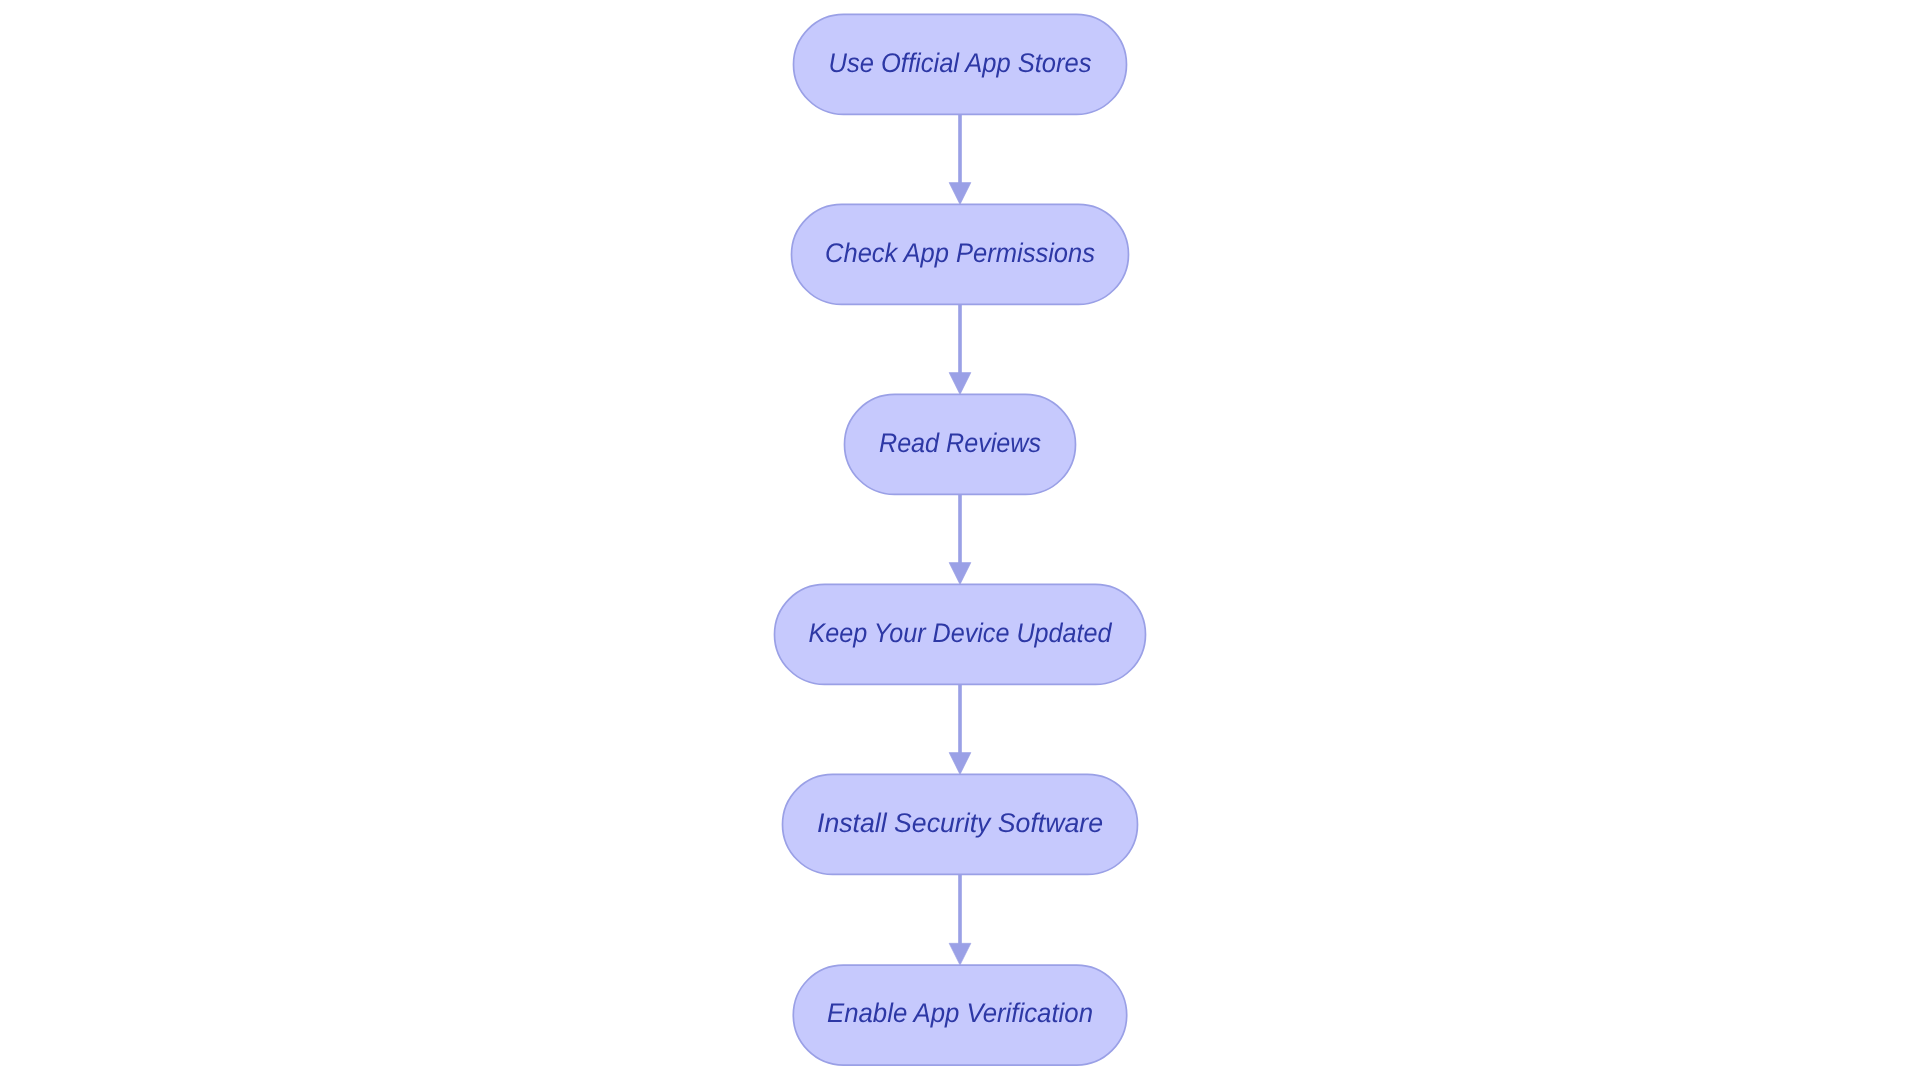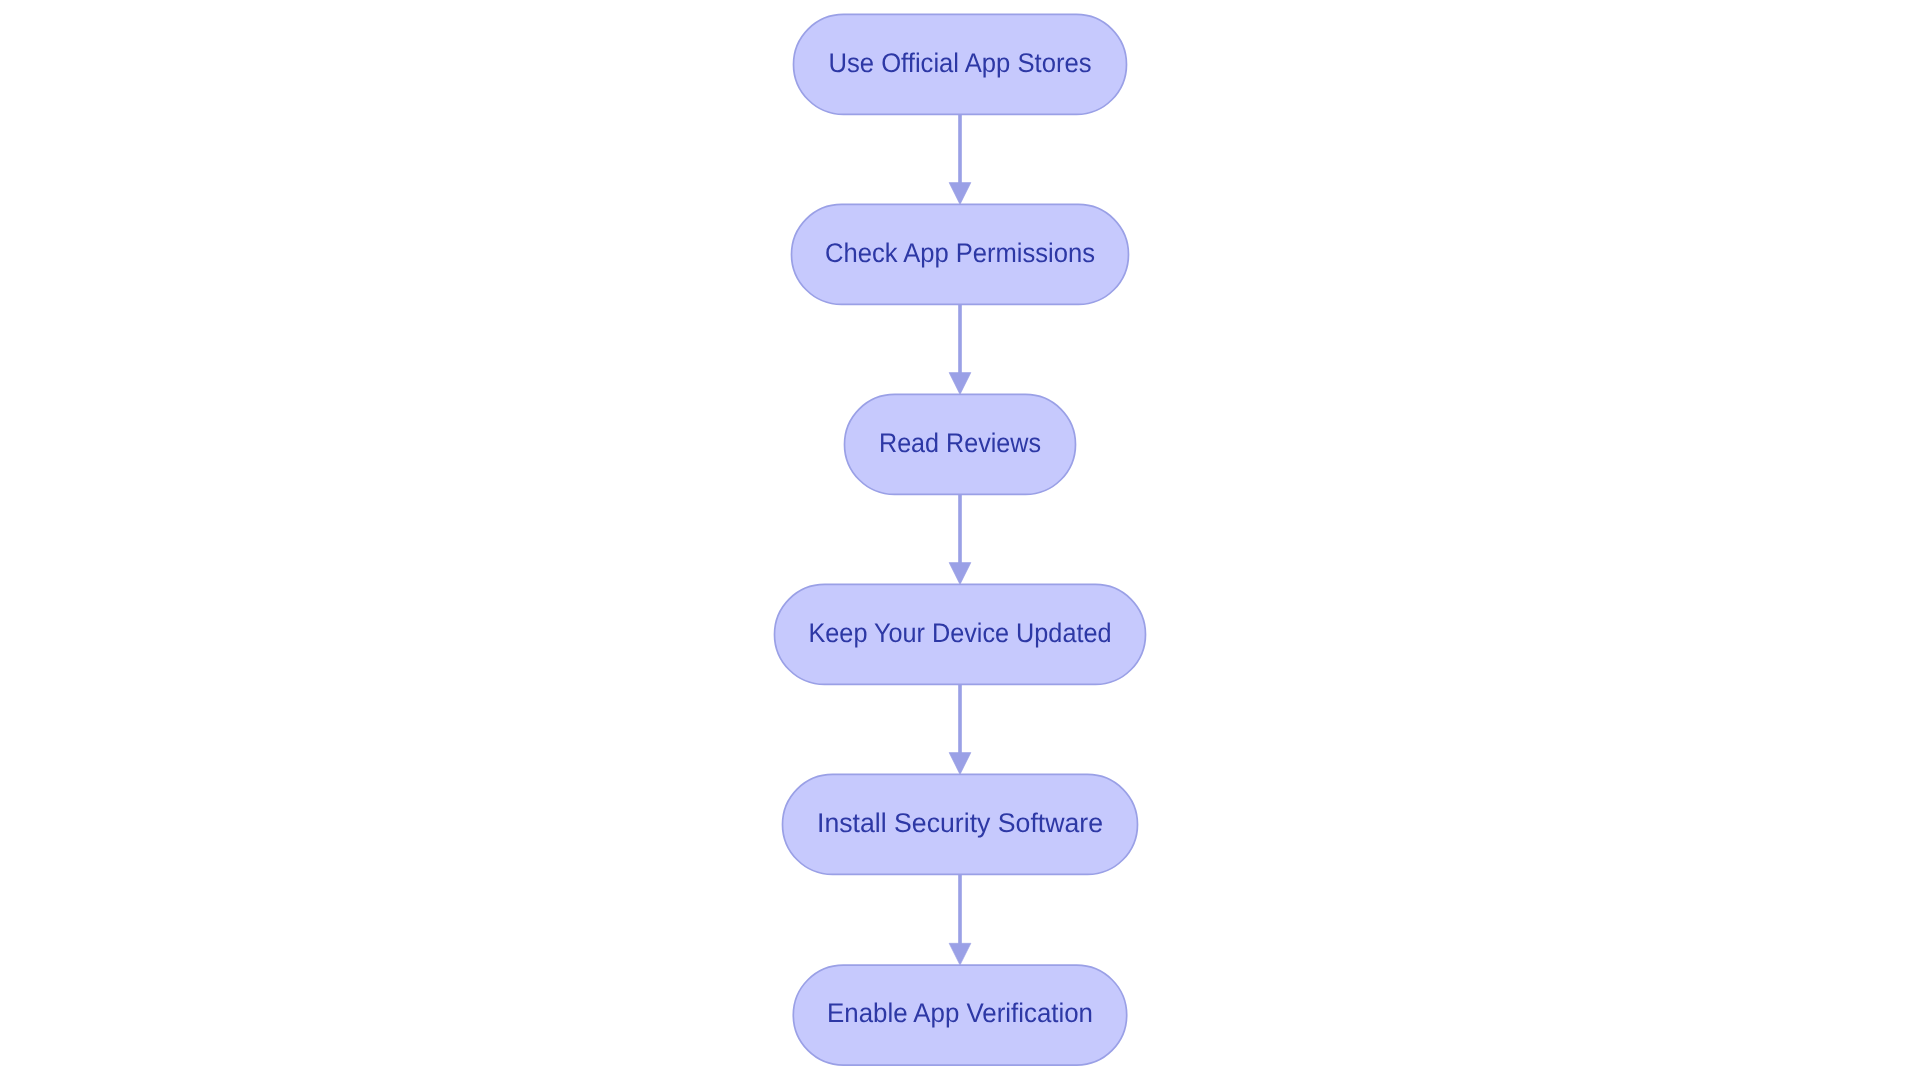--- a/index.html
+++ b/index.html
@@ -12,20 +12,21 @@
     overflow: hidden;
   }
   body {
     font-family: "Liberation Sans", sans-serif;
   }
   #flow-root {
     position: relative;
     width: 1920px;
     height: 1083px;
     background: #ffffff;
+    font-style: italic;
   }
   #flow-svg {
     position: absolute;
     left: 0;
     top: 0;
     display: block;
   }
   .node-label {
     font-family: "Liberation Sans", sans-serif;
     font-size: 27px;

